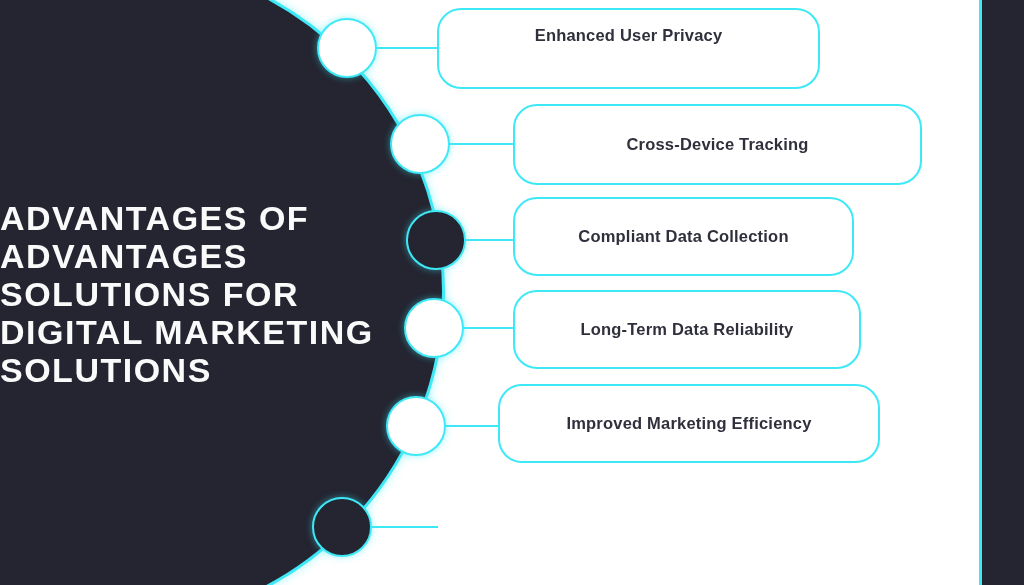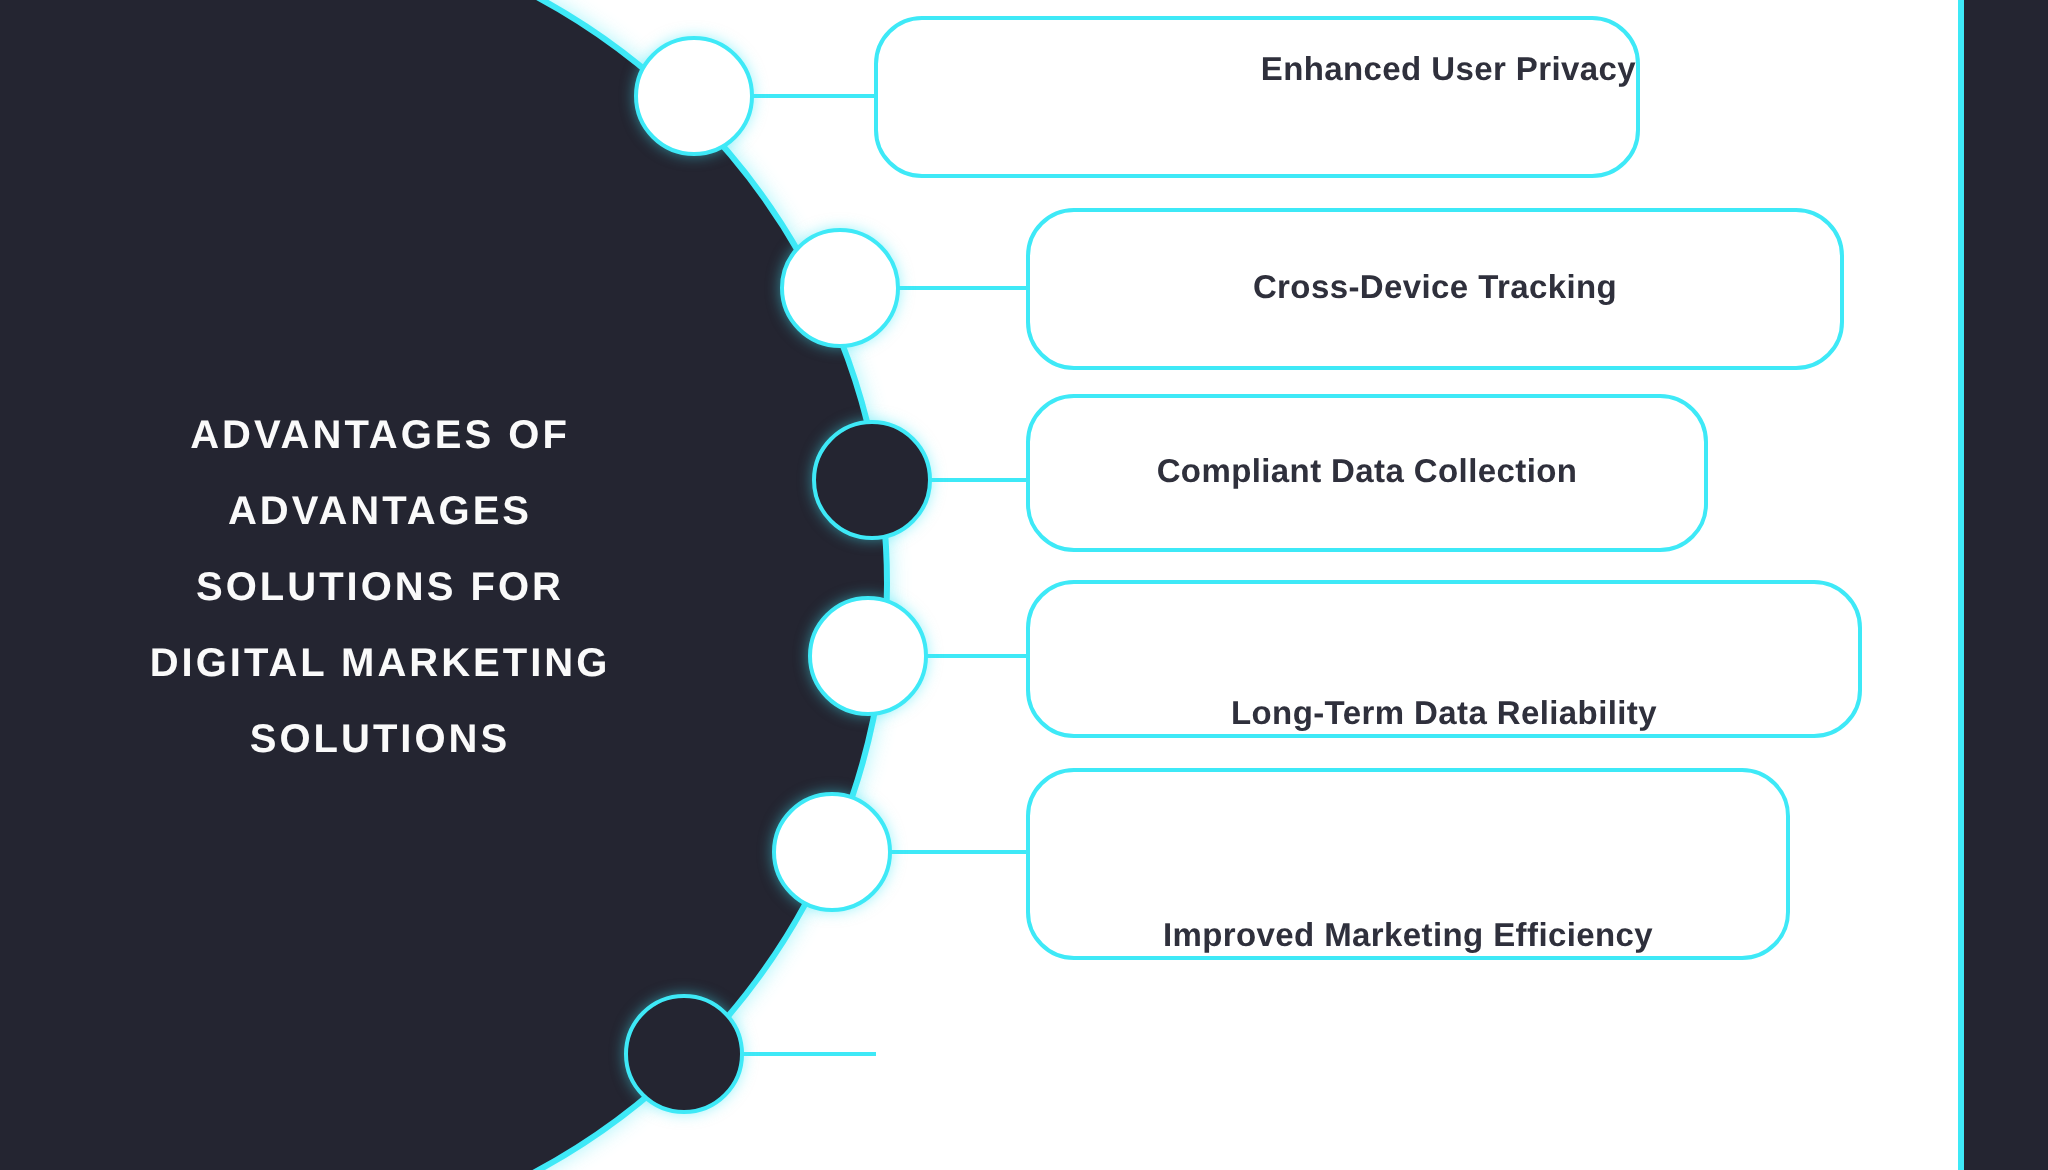--- a/index.html
+++ b/index.html
@@ -27,23 +27,22 @@
     background:var(--dark);
     border:3px solid var(--cyan);
     box-shadow:0 0 10px rgba(62,233,247,0.45);
     z-index:1;
   }
   
   .title{
     position:absolute;
     left:0;top:199px;width:380px;
     z-index:2;
-    text-align:center;
     color:var(--title-text);
-    font-size:20px;
+    font-size:34px;
     font-weight:bold;
     letter-spacing:1.5px;
     line-height:38px;
   }
   
   .right-strip{
     position:absolute;
     right:0;top:0;bottom:0;
     width:45px;
     background:var(--dark);
@@ -89,25 +88,25 @@
     display:flex;
     align-items:center;
     justify-content:center;
     text-align:center;
     color:var(--box-text);
     font-size:16.5px;
     font-weight:bold;
     letter-spacing:0.2px;
     z-index:3;
   }
-  .b1{left:437px;top:8px;width:383px;height:81px;padding-bottom:26px;justify-content:flex-end;}
+  .b1{left:437px;top:8px;width:383px;height:81px;padding-bottom:26px;}
   .b2{left:513px;top:104px;width:409px;height:81px;}
   .b3{left:513px;top:197px;width:341px;height:79px;}
-  .b4{left:513px;top:290px;width:418px;height:79px;align-items:flex-end;}
-  .b5{left:513px;top:384px;width:382px;height:96px;align-items:flex-end;}
+  .b4{left:513px;top:290px;width:348px;height:79px;}
+  .b5{left:498px;top:384px;width:382px;height:79px;}
   .b6{left:437px;top:487px;width:385px;height:82px;}
 </style>
 </head>
 <body>
 
 <div class="canvas">
 
   <div class="big-circle"></div>
 
   <div class="title">

